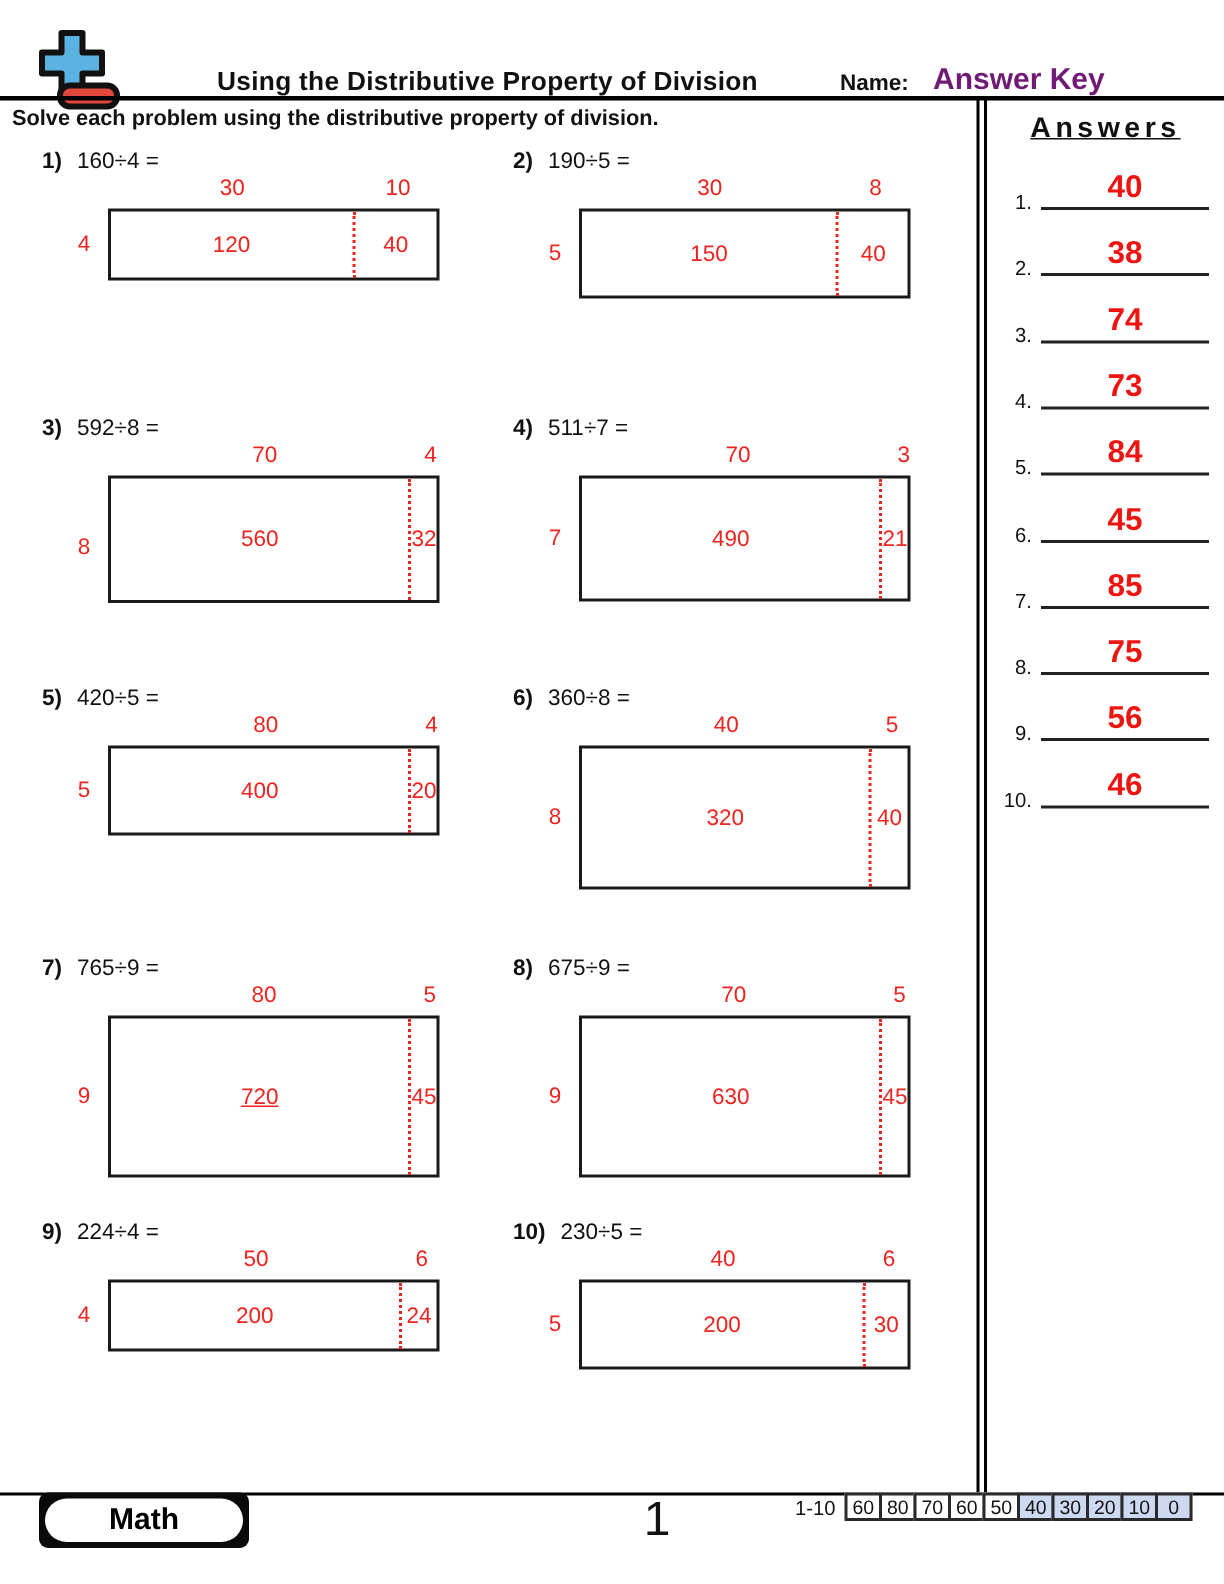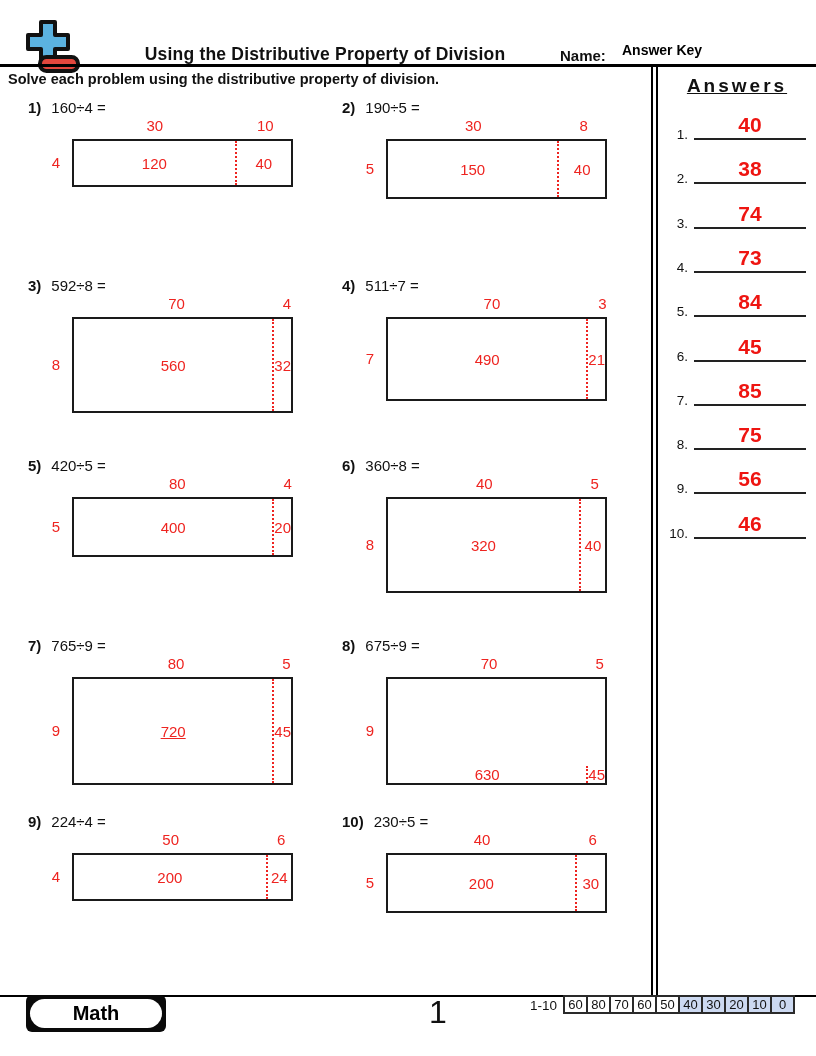--- a/index.html
+++ b/index.html
@@ -5,21 +5,21 @@
   html,body{margin:0;padding:0;background:#888;}
   .page{
     position:relative; width:816px; height:1056px; background:#fff; margin:0 auto;
     font-family:"Liberation Sans", sans-serif; color:#111; overflow:hidden;
   }
   
   .logo{position:absolute; left:24px; top:20px; width:70px; height:56px;}
   .page-title{position:absolute; left:100px; top:44px; width:450px; text-align:center;
     font-size:17.5px; font-weight:700; letter-spacing:0.2px;}
   .name-label{position:absolute; left:560px; top:47px; font-size:15px;font-weight:bold;}
-  .answer-key{position:absolute; left:622px; top:42px; font-size:14px; font-weight:700; color:#000000;}
+  .answer-key{position:absolute; left:622px; top:42px; font-size:20px; font-weight:700; color:#701a75;}
   .header-rule{position:absolute; left:0; top:64px; width:816px; height:3px; background:#000;}
   .instructions{position:absolute; left:8px; top:71px; font-size:14.5px; font-weight:700;}
   
   .problem{position:absolute; width:300px; height:172px;}
   .p-head{position:absolute; left:6px; top:0; font-size:15px; white-space:nowrap;}
   .p-num{font-weight:700;}
   .p-expr{margin-left:10px;}
   .top-row{position:absolute; left:50px; top:18px; width:221px; height:20px; font-size:15px; color:#ee2420;}
   .top-left,.top-right{position:absolute; top:0; display:flex; justify-content:center; white-space:nowrap;}
   .top-left{left:0;}
@@ -112,21 +112,21 @@
     <span class="divisor" style="top: 61px;">5</span>
   </div>
       <div class="problem" style="left: 22px; top: 277px;">
     <div class="p-head">
       <span class="p-num">3)</span><span class="p-expr">592÷8 =</span>
     </div>
     <div class="top-row">
       <span class="top-left" style="width: 94.5946%;">70</span>
       <span class="top-right" style="width: 5.40541%;">4</span>
     </div>
-    <div class="box" style="height: 96px;">
+    <div class="box" style="height: 85px;">
       <div class="part part-left" style="width: 94.5946%;">
         <span>560</span>
       </div>
       <div class="part part-right">
         <span>32</span>
       </div>
     </div>
     <span class="divisor" style="top: 79px;">8</span>
   </div>
       <div class="problem" style="left: 336px; top: 277px;">
@@ -202,21 +202,21 @@
     <span class="divisor" style="top: 85px;">9</span>
   </div>
       <div class="problem" style="left: 336px; top: 637px;">
     <div class="p-head">
       <span class="p-num">8)</span><span class="p-expr">675÷9 =</span>
     </div>
     <div class="top-row">
       <span class="top-left" style="width: 93.3333%;">70</span>
       <span class="top-right" style="width: 6.66667%;">5</span>
     </div>
-    <div class="box" style="height: 108px; align-items: flex-end;">
+    <div class="box" style="height: 108px;">
       <div class="part part-left" style="width: 93.3333%;">
         <span>630</span>
       </div>
       <div class="part part-right">
         <span>45</span>
       </div>
     </div>
     <span class="divisor" style="top: 85px;">9</span>
   </div>
       <div class="problem" style="left: 22px; top: 813px;">

